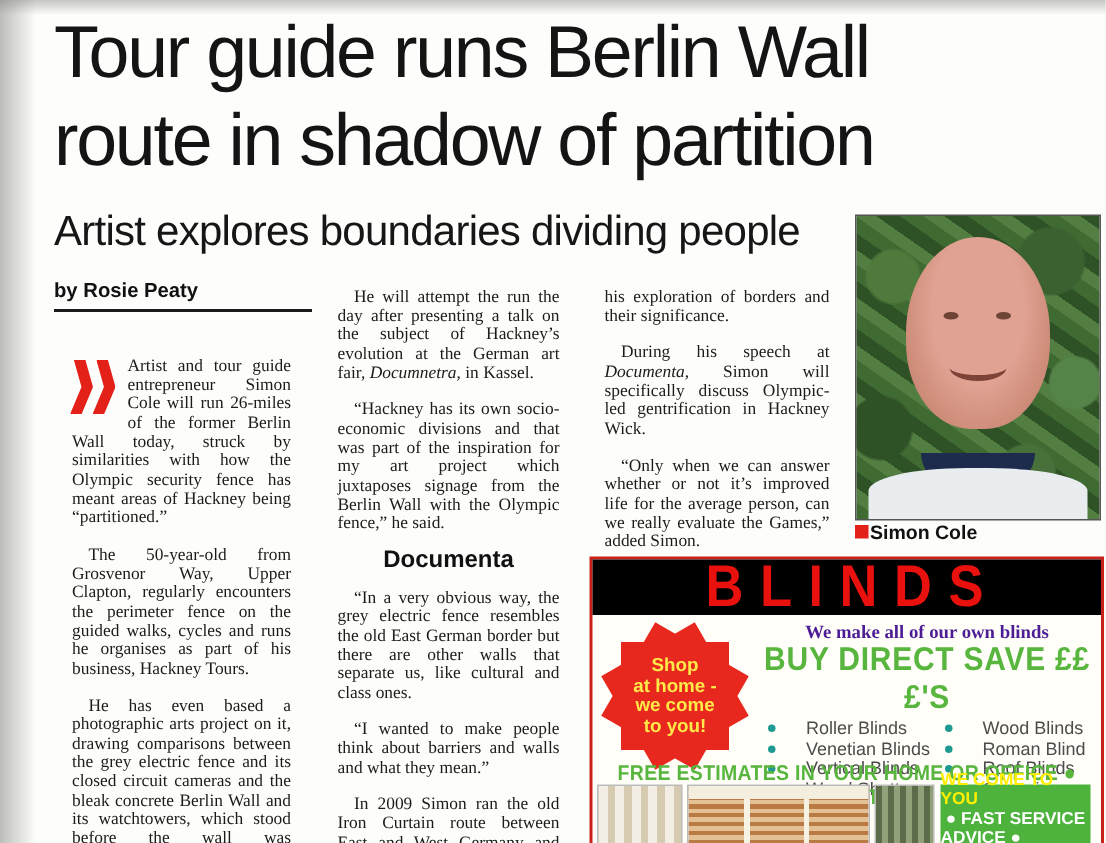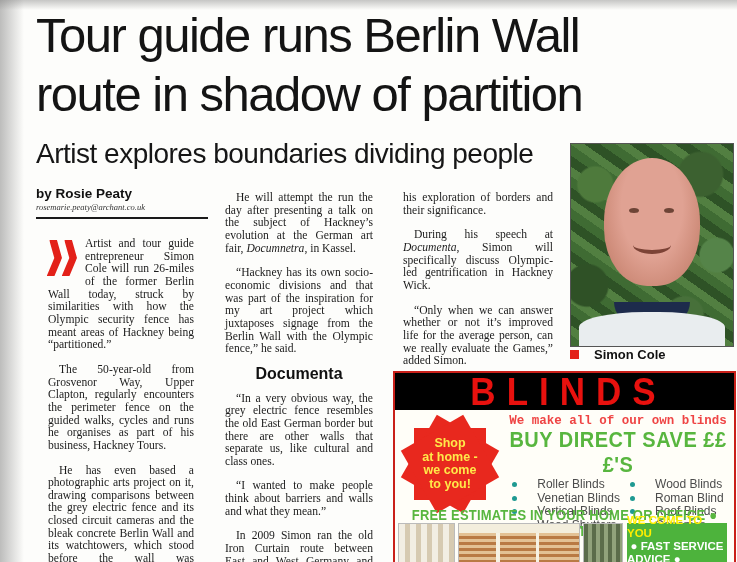--- a/index.html
+++ b/index.html
@@ -56,36 +56,36 @@
   .photo .head{position:absolute;left:33px;top:14px;width:96px;height:128px;border-radius:50% 50% 45% 45%;
                background:radial-gradient(ellipse at 50% 38%,#e0a293 0 45%,#d08e7c 70%,#b97764 100%);}
   .photo .eye{position:absolute;top:64px;width:10px;height:5px;border-radius:50%;background:#6d4436;}
   .photo .eye.l{left:58px;}.photo .eye.r{left:93px;}
   .photo .smile{position:absolute;left:62px;top:92px;width:38px;height:18px;border-radius:50%;
                 border-bottom:4px solid #7c4336;box-sizing:border-box;}
   .photo .collar{position:absolute;left:43px;top:158px;width:76px;height:22px;background:#1d2b4c;
                  border-radius:0 0 38px 38px;}
   .photo .shirt{position:absolute;left:8px;top:168px;width:146px;height:34px;background:#e9edef;
                 border-radius:45% 45% 0 0;}
-  .caption{position:absolute;left:570px;top:347px;display:flex;align-items:center;gap:15px;}
+  .caption{position:absolute;left:570px;top:347px;display:flex;align-items:center;gap:1px;}
   .caption .sq{width:9px;height:9px;background:#e32119;}
   .caption .txt{font-family:"Liberation Sans",sans-serif;font-weight:700;font-size:13px;color:#111;}
 
   
   .ad{position:absolute;left:393px;top:371px;width:339px;height:200px;border:2px solid #c9201a;background:#fffef8;}
   .ad-head{height:37px;background:#000000;display:flex;align-items:center;justify-content:center;}
   .ad-title{font-family:"Liberation Sans",sans-serif;font-weight:700;font-size:35px;color:#e8110e;
             letter-spacing:11px;transform:scaleY(1.12);margin-left:8px;}
   .burst{position:absolute;left:6px;top:42px;width:98px;height:98px;}
   .burst .sq{position:absolute;inset:13px;background:#e8281e;}
   .burst .r30{transform:rotate(30deg);} .burst .r60{transform:rotate(60deg);}
   .burst .btxt{position:absolute;inset:0;display:flex;flex-direction:column;align-items:center;justify-content:center;
                font-family:"Liberation Sans",sans-serif;font-weight:700;font-size:12.5px;line-height:13.5px;color:#ffe949;}
   .ad-right{position:absolute;left:112px;top:41px;width:222px;text-align:center;}
-  .ad-tagline{font-family:Liberation Mono, monospace;font-weight:700;font-size:12.5px;color:#ef4444;}
+  .ad-tagline{font-family:Liberation Serif, serif;font-weight:700;font-size:12.5px;color:#4c1d95;}
   .ad-buy{font-family:"Liberation Sans",sans-serif;font-weight:700;font-size:20px;color:#58b63f;
           transform:scaleY(1.1);margin-top:1px;letter-spacing:0.5px;}
   .ad-lists{display:flex;justify-content:center;gap:10px;margin-top:3px;text-align:left;}
   .ad-lists ul{list-style:none;margin:0;padding:0;}
   .ad-lists li{font-family:"Liberation Sans",sans-serif;font-size:12px;line-height:13.5px;color:#4c4c4c;
                display:flex;align-items:center;gap:20px;}
   .dot{width:5px;height:5px;border-radius:50%;background:#1f9a92;flex:0 0 auto;}
   .ad-free{position:absolute;left:0;top:135px;width:100%;text-align:center;
            font-family:"Liberation Sans",sans-serif;font-weight:700;font-size:13px;color:#58b63f;
            letter-spacing:0.2px;transform:scaleY(1.1);}
@@ -108,21 +108,20 @@
 <div class="page">
   <div class="headline">
     <div>Tour guide runs Berlin Wall</div>
     <div>route in shadow of partition</div>
   </div>
 
   <div class="standfirst">Artist explores boundaries dividing people</div>
 
   <div class="byline-block">
     <div class="byline">by Rosie Peaty</div>
-    <div class="byline-email">rosemarie.peaty@archant.co.uk</div>
   </div>
 
   <div class="col col1">
     <p><span class="pullquote">
           <span class="chev c1"></span>
           <span class="chev c2"></span>
         </span><span>Artist and tour guide entrepreneur Simon Cole will run 26-miles of the former Berlin Wall today, struck by similarities with how the Olympic security fence has meant areas of Hackney being “partitioned.”</span></p>
     <p class="indent">The 50-year-old from Grosvenor Way, Upper Clapton, regularly encounters the perimeter fence on the guided walks, cycles and runs he organises as part of his business, Hackney Tours.</p>
     <p class="indent">He has even based a photographic arts project on it, drawing comparisons between the grey electric fence and its closed circuit cameras and the bleak concrete Berlin Wall and its watchtowers, which stood before the wall was demolished and Germany reunified in 1988.</p>
   </div>

